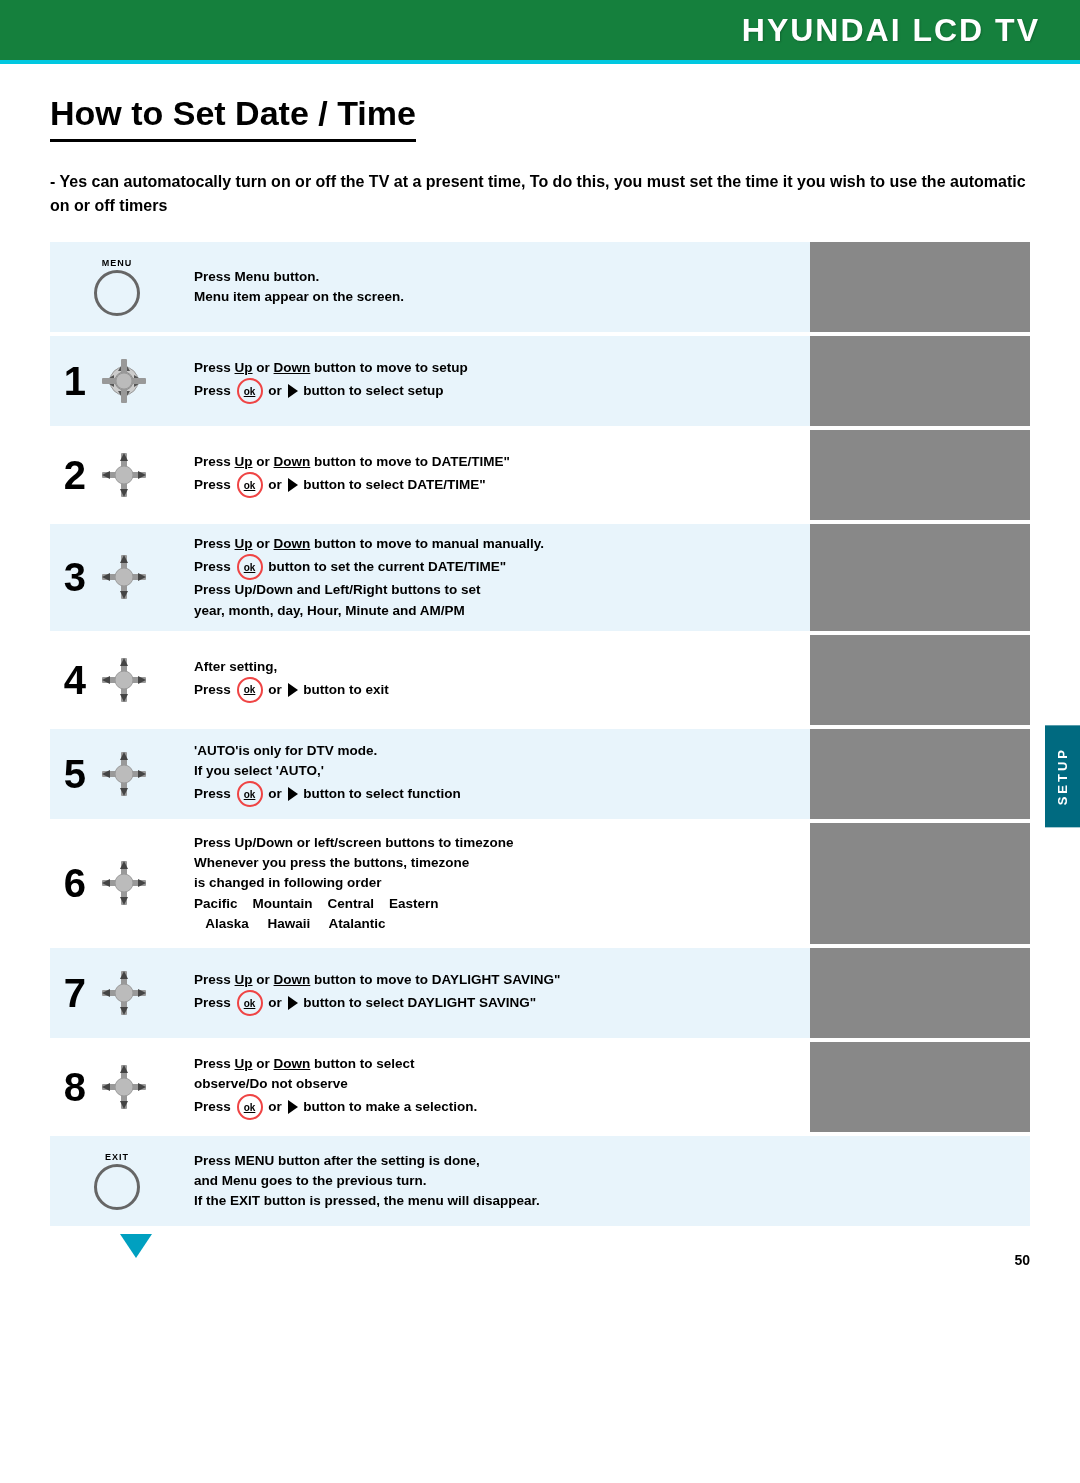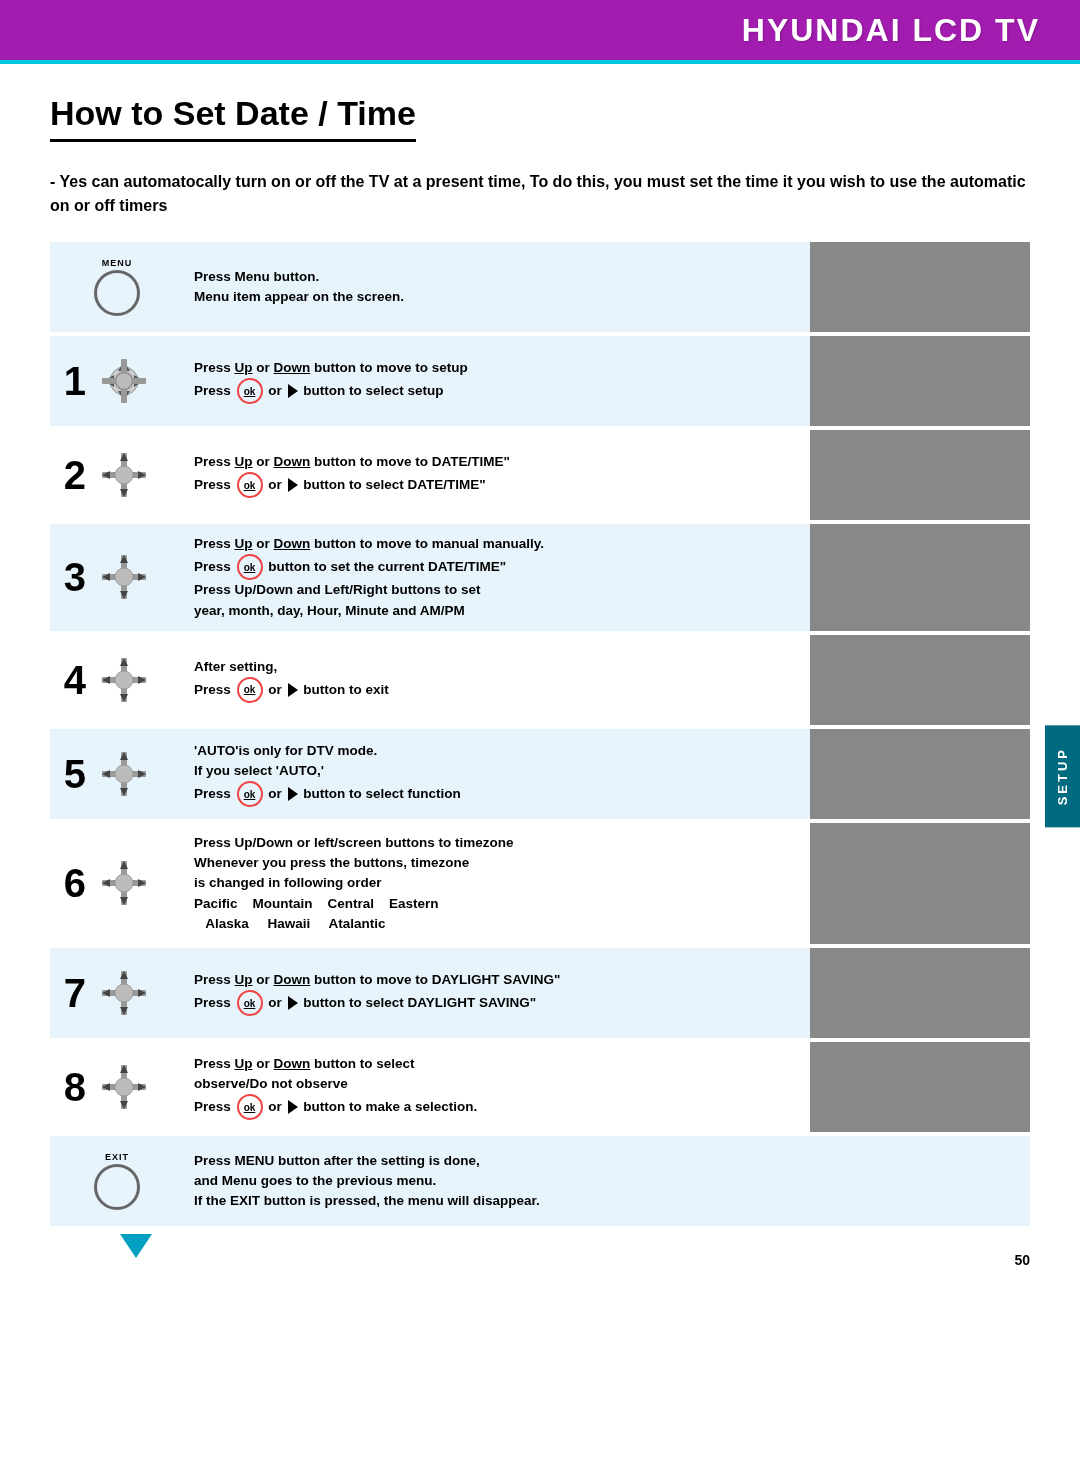--- a/index.html
+++ b/index.html
@@ -6,21 +6,21 @@
     body {
       width: 1080px;
       min-height: 1483px;
       font-family: Arial, sans-serif;
       background: #fff;
       position: relative;
     }
 
     
     .top-bar {
-      background: #a21caf;
+      background: #15803d;
       height: 60px;
       width: 100%;
       position: relative;
       display: flex;
       align-items: center;
       justify-content: flex-end;
       padding-right: 40px;
     }
     .top-bar-title {
       color: #fff;
@@ -455,21 +455,21 @@
       <div class="step-left">
         <div class="step-number" style="visibility:hidden;">0</div>
         <div class="step-icon-wrap">
           <span class="icon-label">EXIT</span>
           <div class="circle-icon"></div>
         </div>
       </div>
       <div class="step-desc">
         <div class="step-desc-inner">
           <span class="desc-bold desc-line">Press MENU button after the setting is done,</span>
-          <span class="desc-bold desc-line">and Menu goes to the previous menu.</span>
+          <span class="desc-bold desc-line">and Menu goes to the previous turn.</span>
           <span class="desc-bold desc-line">If the EXIT button is pressed, the menu will disappear.</span>
         </div>
       </div>
       <div class="step-screenshot" style="background:transparent;"></div>
     </div>
 
   </div>
 
   
   <div class="arrow-down-container">

